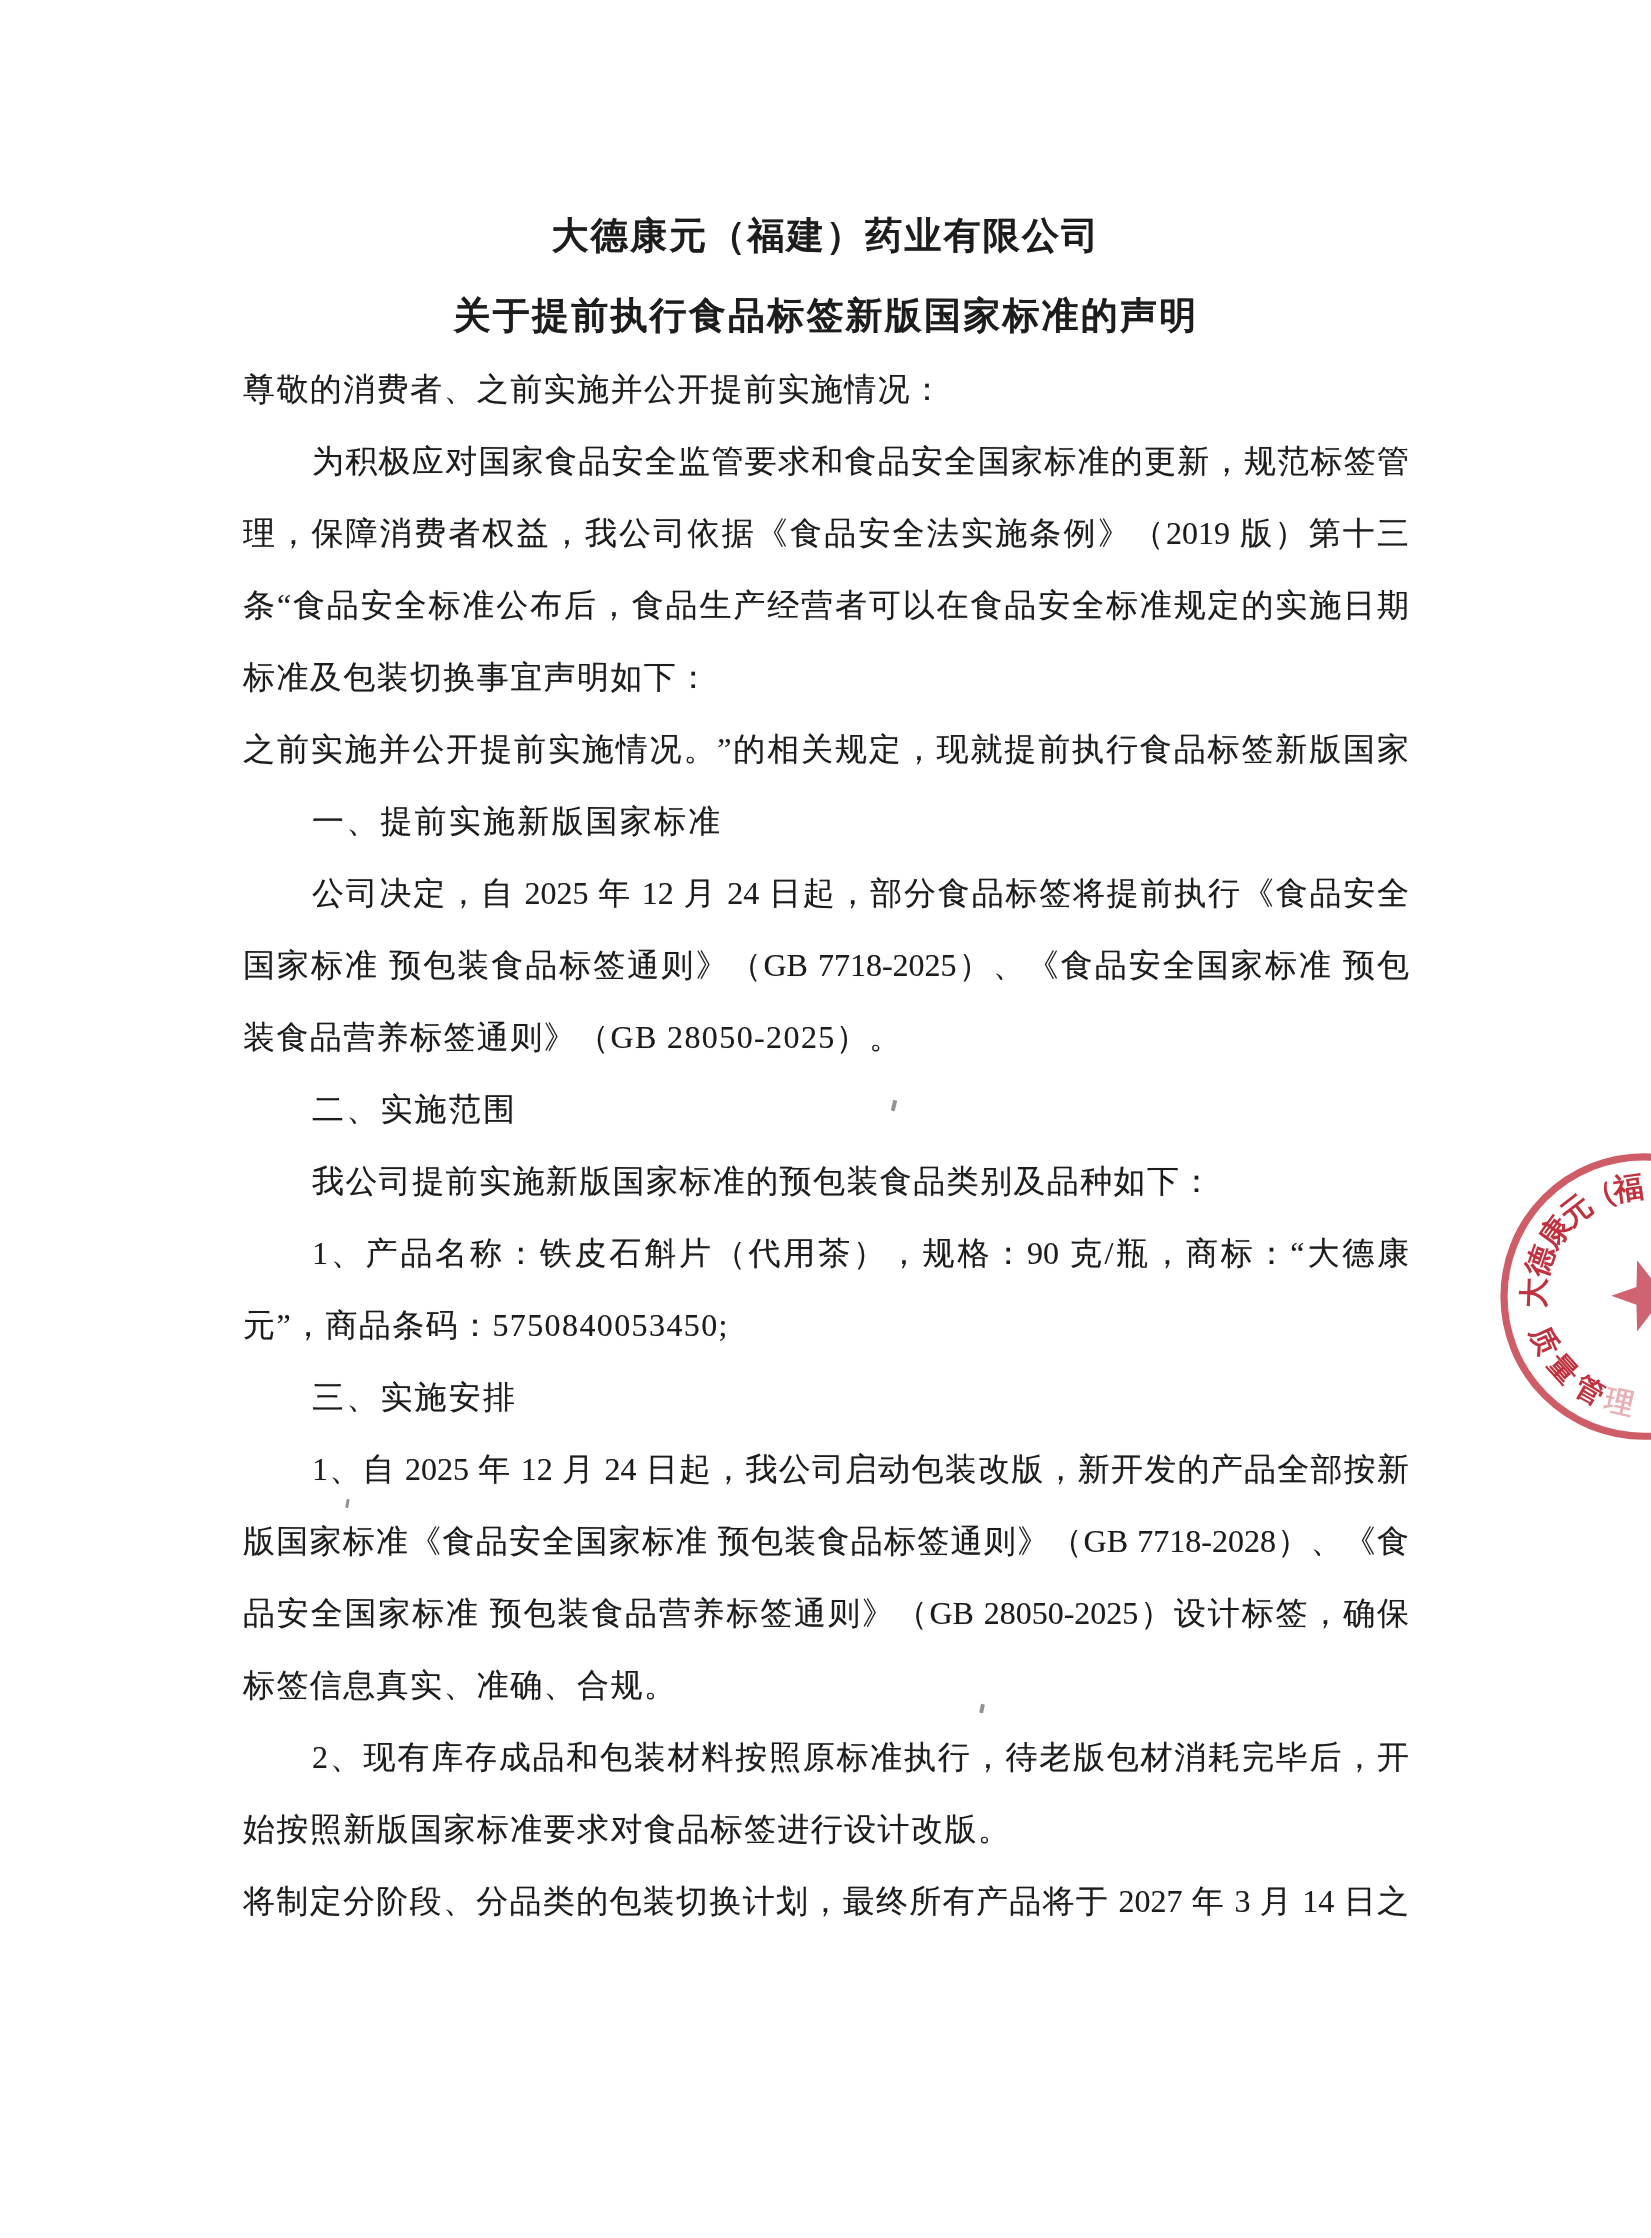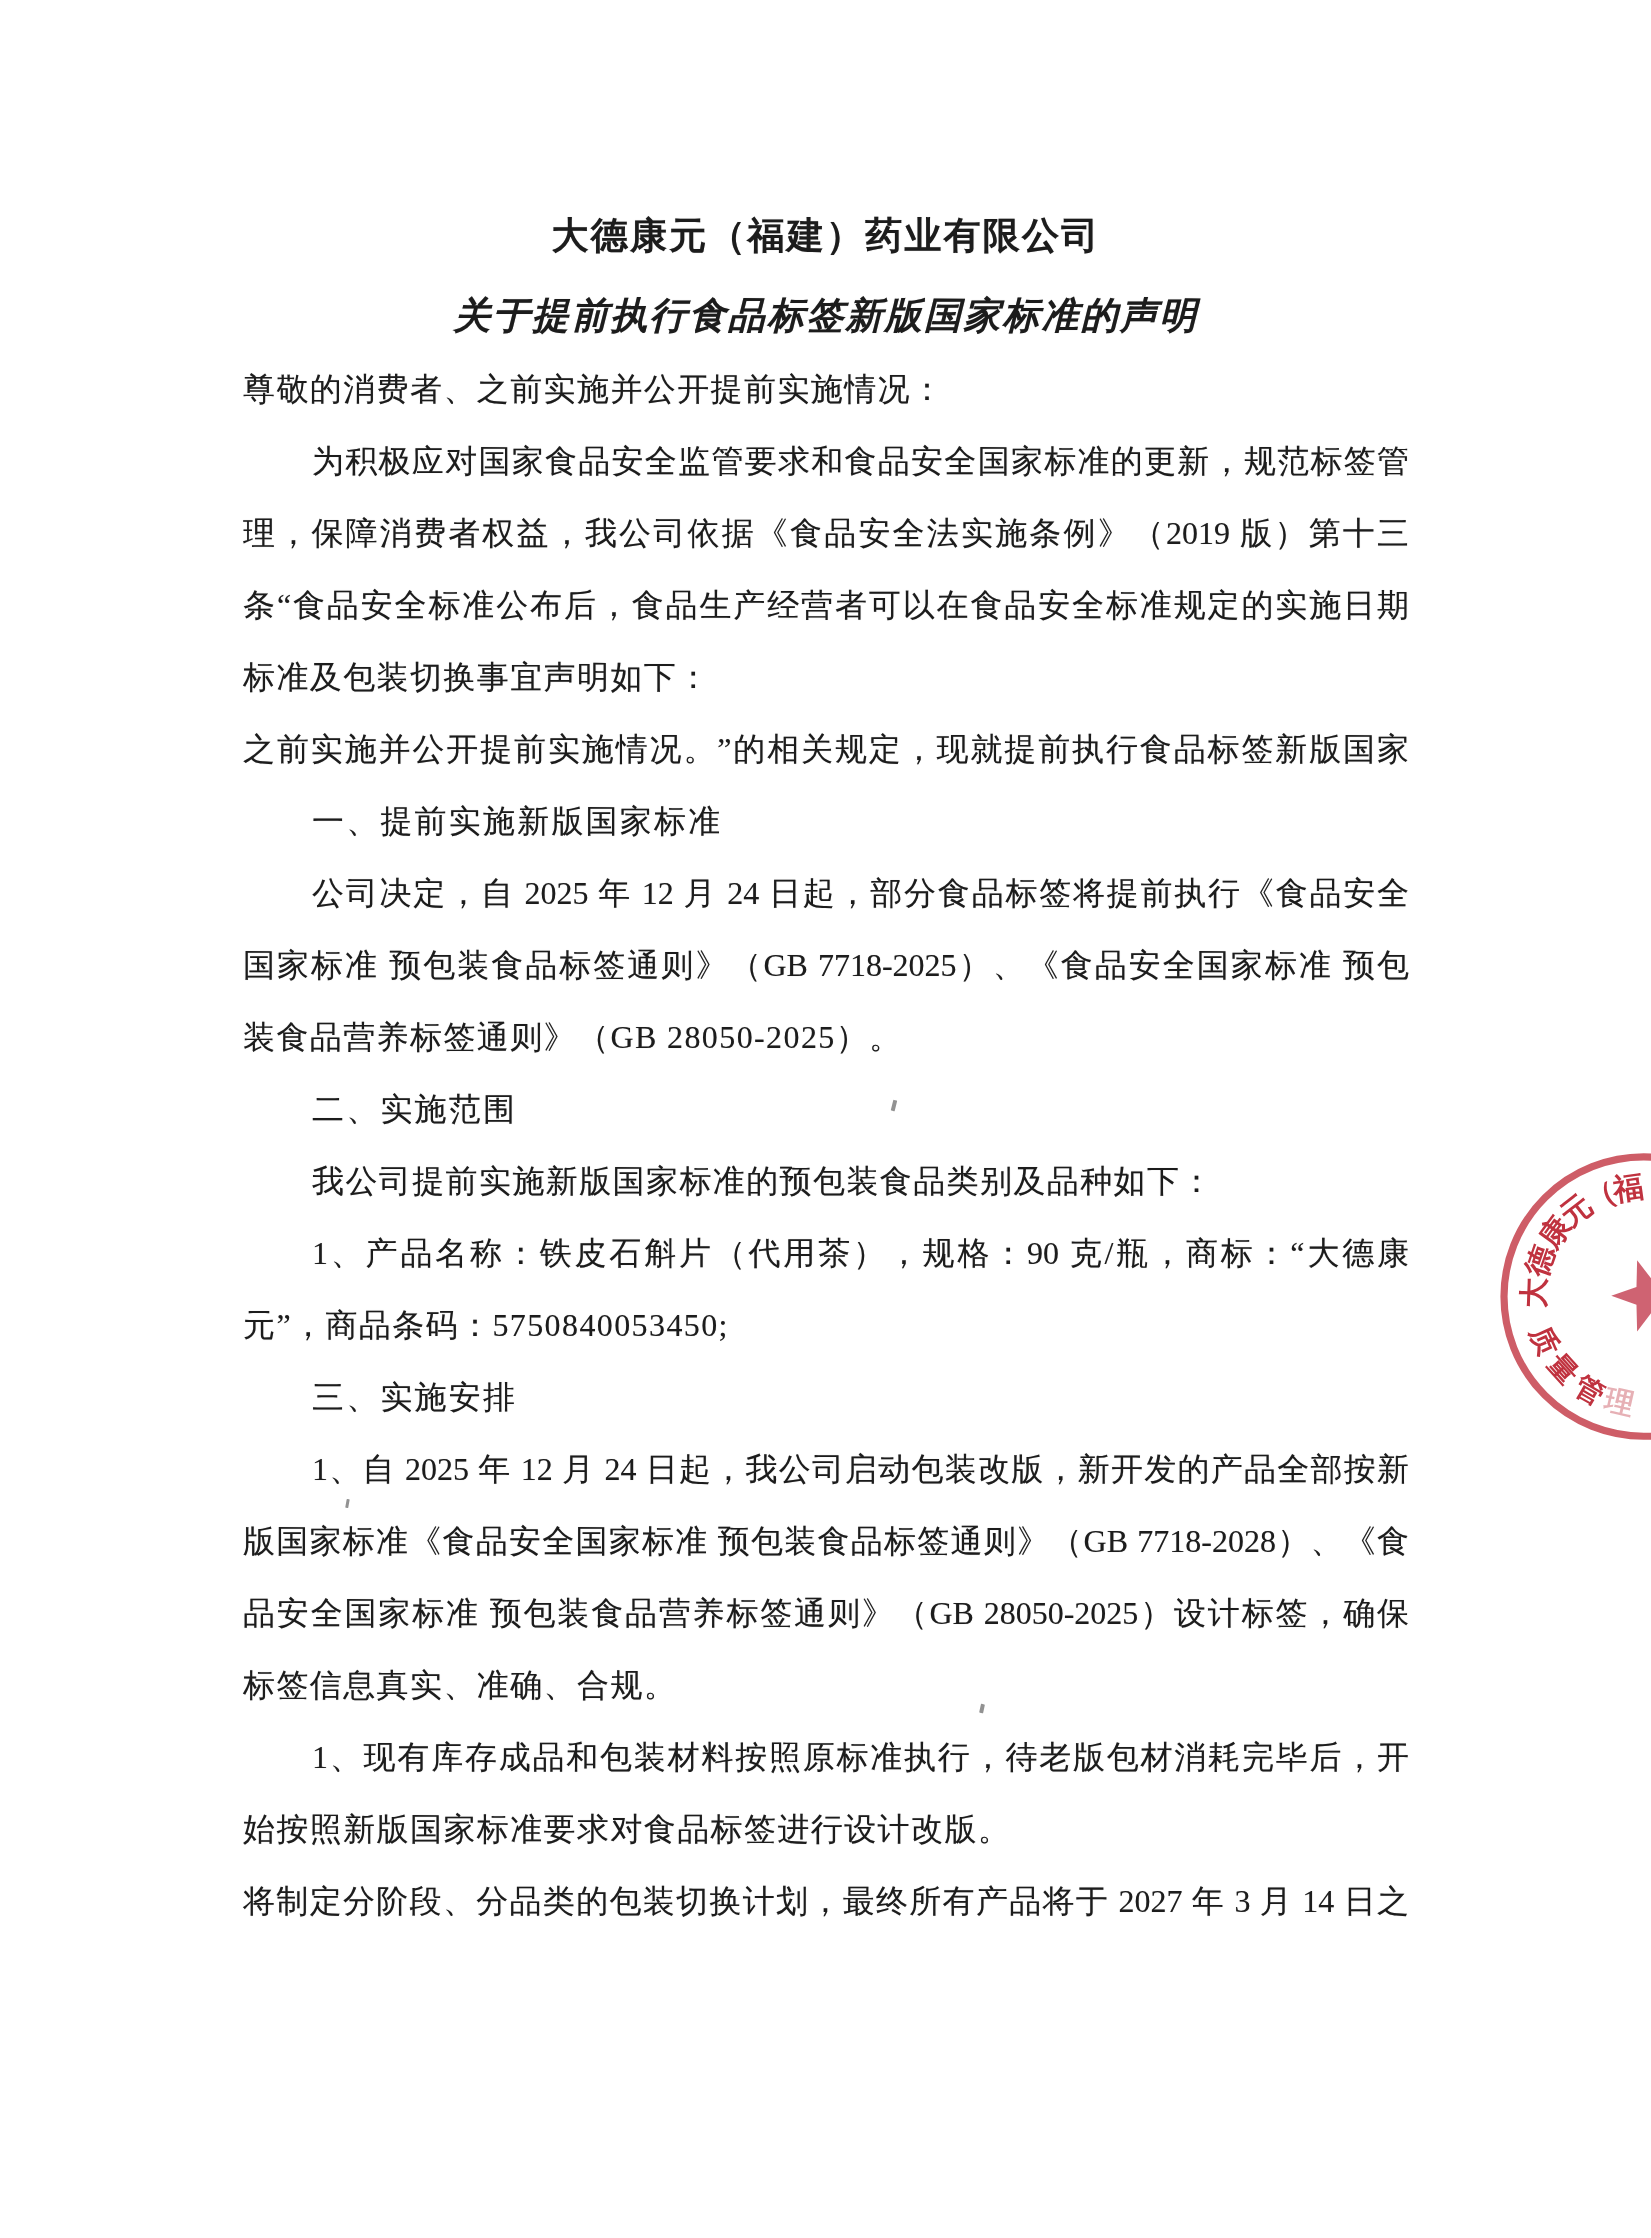--- a/index.html
+++ b/index.html
@@ -23,21 +23,21 @@
     text-align:center;
     font-weight:700;
     font-size:37px;
     letter-spacing:2.2px;
     line-height:58px;
     height:58px;
     text-shadow:0 0 0.7px rgba(30,30,30,.45);
     white-space:nowrap;
   }
   .t1{margin-top:207px;}
-  .t2{margin-top:21.6px;font-style:italic;}
+  .t2{margin-top:21.6px;}
   .body-lines{margin-top:8.6px;}
   .ln{
     height:72px;
     line-height:72px;
     font-size:32px;
     letter-spacing:1.4px;
     white-space:nowrap;
     text-shadow:0 0 0.7px rgba(30,30,30,.4);
   }
   .ind{padding-left:69px;}
@@ -93,21 +93,21 @@
       <div class="ln">装食品营养标签通则》（GB 28050-2025）。</div>
       <div class="ln ind hd">二、实施范围</div>
       <div class="ln ind">我公司提前实施新版国家标准的预包装食品类别及品种如下：</div>
       <div class="ln ind jf">1、产品名称：铁皮石斛片（代用茶），规格：90 克/瓶，商标：“大德康</div>
       <div class="ln">元”，商品条码：5750840053450;</div>
       <div class="ln ind hd">三、实施安排</div>
       <div class="ln ind jf">1、自 2025 年 12 月 24 日起，我公司启动包装改版，新开发的产品全部按新</div>
       <div class="ln jf">版国家标准《食品安全国家标准 预包装食品标签通则》（GB 7718-2028）、《食</div>
       <div class="ln jf">品安全国家标准 预包装食品营养标签通则》（GB 28050-2025）设计标签，确保</div>
       <div class="ln">标签信息真实、准确、合规。</div>
-      <div class="ln ind jf">1、现有库存成品和包装材料按照原标准执行，待老版包材消耗完毕后，开</div>
+      <div class="ln ind jf">2、现有库存成品和包装材料按照原标准执行，待老版包材消耗完毕后，开</div>
       <div class="ln">始按照新版国家标准要求对食品标签进行设计改版。</div>
       <div class="ln jf">将制定分阶段、分品类的包装切换计划，最终所有产品将于 2027 年 3 月 14 日之</div>
     </div>
   </div>
 
   <svg id="seal-svg" class="seal" width="186" height="360" viewBox="0 0 258 500">
     <g opacity="0.9">
       <circle id="seal-ring" cx="248" cy="248" r="194" fill="none" stroke-width="10" opacity="0.88" stroke="#c0323f"></circle>
       <polygon id="seal-star" opacity="0.88" points="203,247 238,259.3 238.9,296.5 261.5,267 297.1,277.6 276,247 297.1,216.4 261.5,227 238.9,197.5 238,234.7" fill="#c23a4c"></polygon>
     </g>

